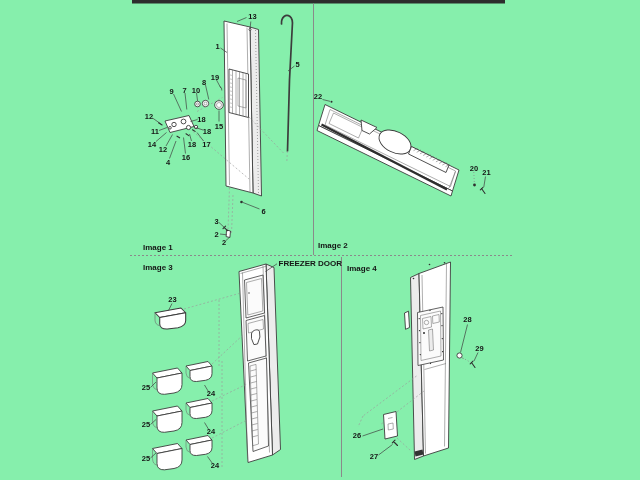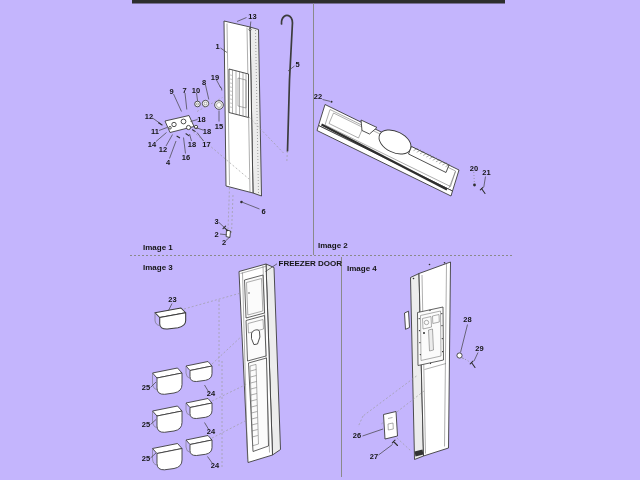--- a/index.html
+++ b/index.html
@@ -1,16 +1,16 @@
 <!DOCTYPE html>
 <html><head>
 <meta charset="utf-8">
 <style>
   html,body{margin:0;padding:0;background:#fff;}
-  #stage{position:relative;width:640px;height:480px;background:#c4b5fd;overflow:hidden;}
+  #stage{position:relative;width:640px;height:480px;background:#86efac;overflow:hidden;}
   svg{display:block}
   .fillw{fill:#ffffff;stroke:#3c3c3c;stroke-width:.9;stroke-linejoin:round}
   .fillf{fill:#fbfbfb;stroke:#3c3c3c;stroke-width:.8;stroke-linejoin:round}
   .band{fill:#ececec;stroke:#3c3c3c;stroke-width:.9;stroke-linejoin:round}
   .thin{stroke:#6a6a6a;stroke-width:.55;fill:none}
   .dash{stroke:#9a9a9a;stroke-width:.65;fill:none;stroke-dasharray:2 2}
   .dots{stroke:#8a8a8a;stroke-width:.8;fill:none;stroke-dasharray:1 2}
   .leader{stroke:#3f3f3f;stroke-width:.7;fill:none}
   .dot{fill:#2f2f2f;stroke:none}
   .screw{stroke:#2f2f2f;stroke-width:1.1;stroke-linecap:round;fill:none}

